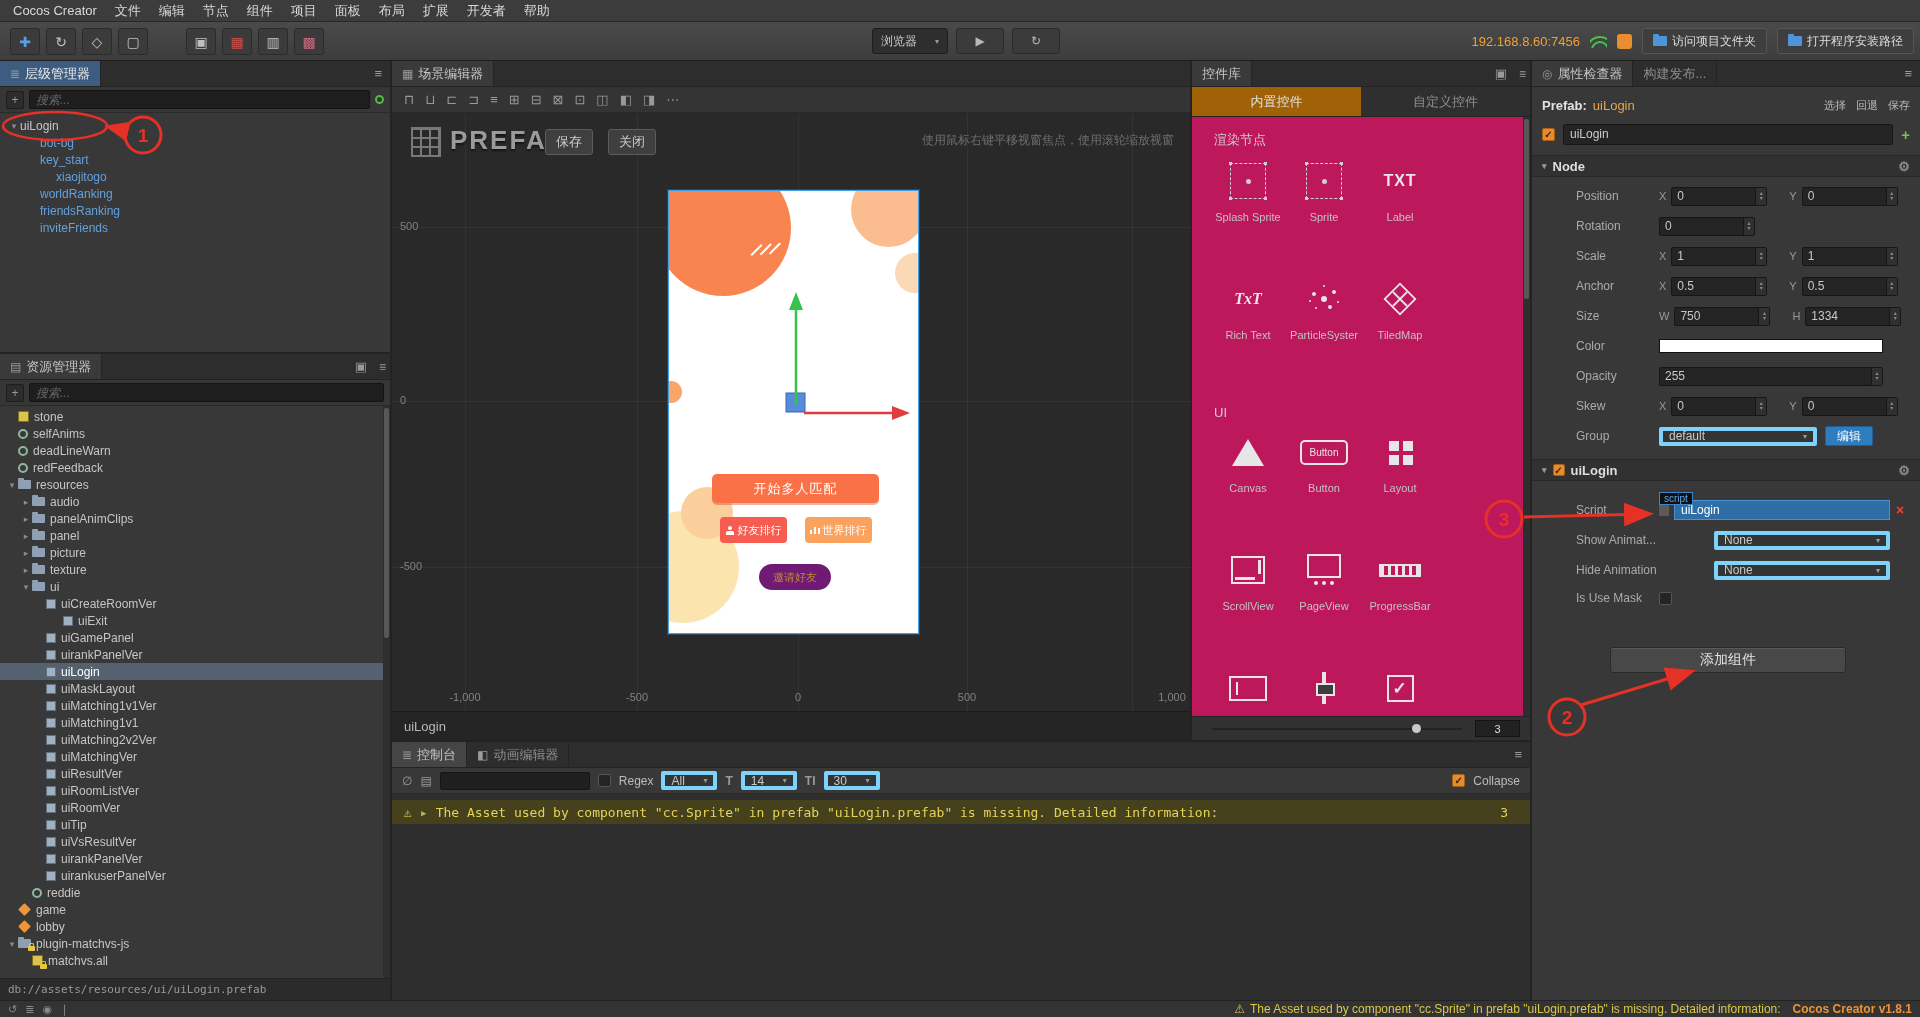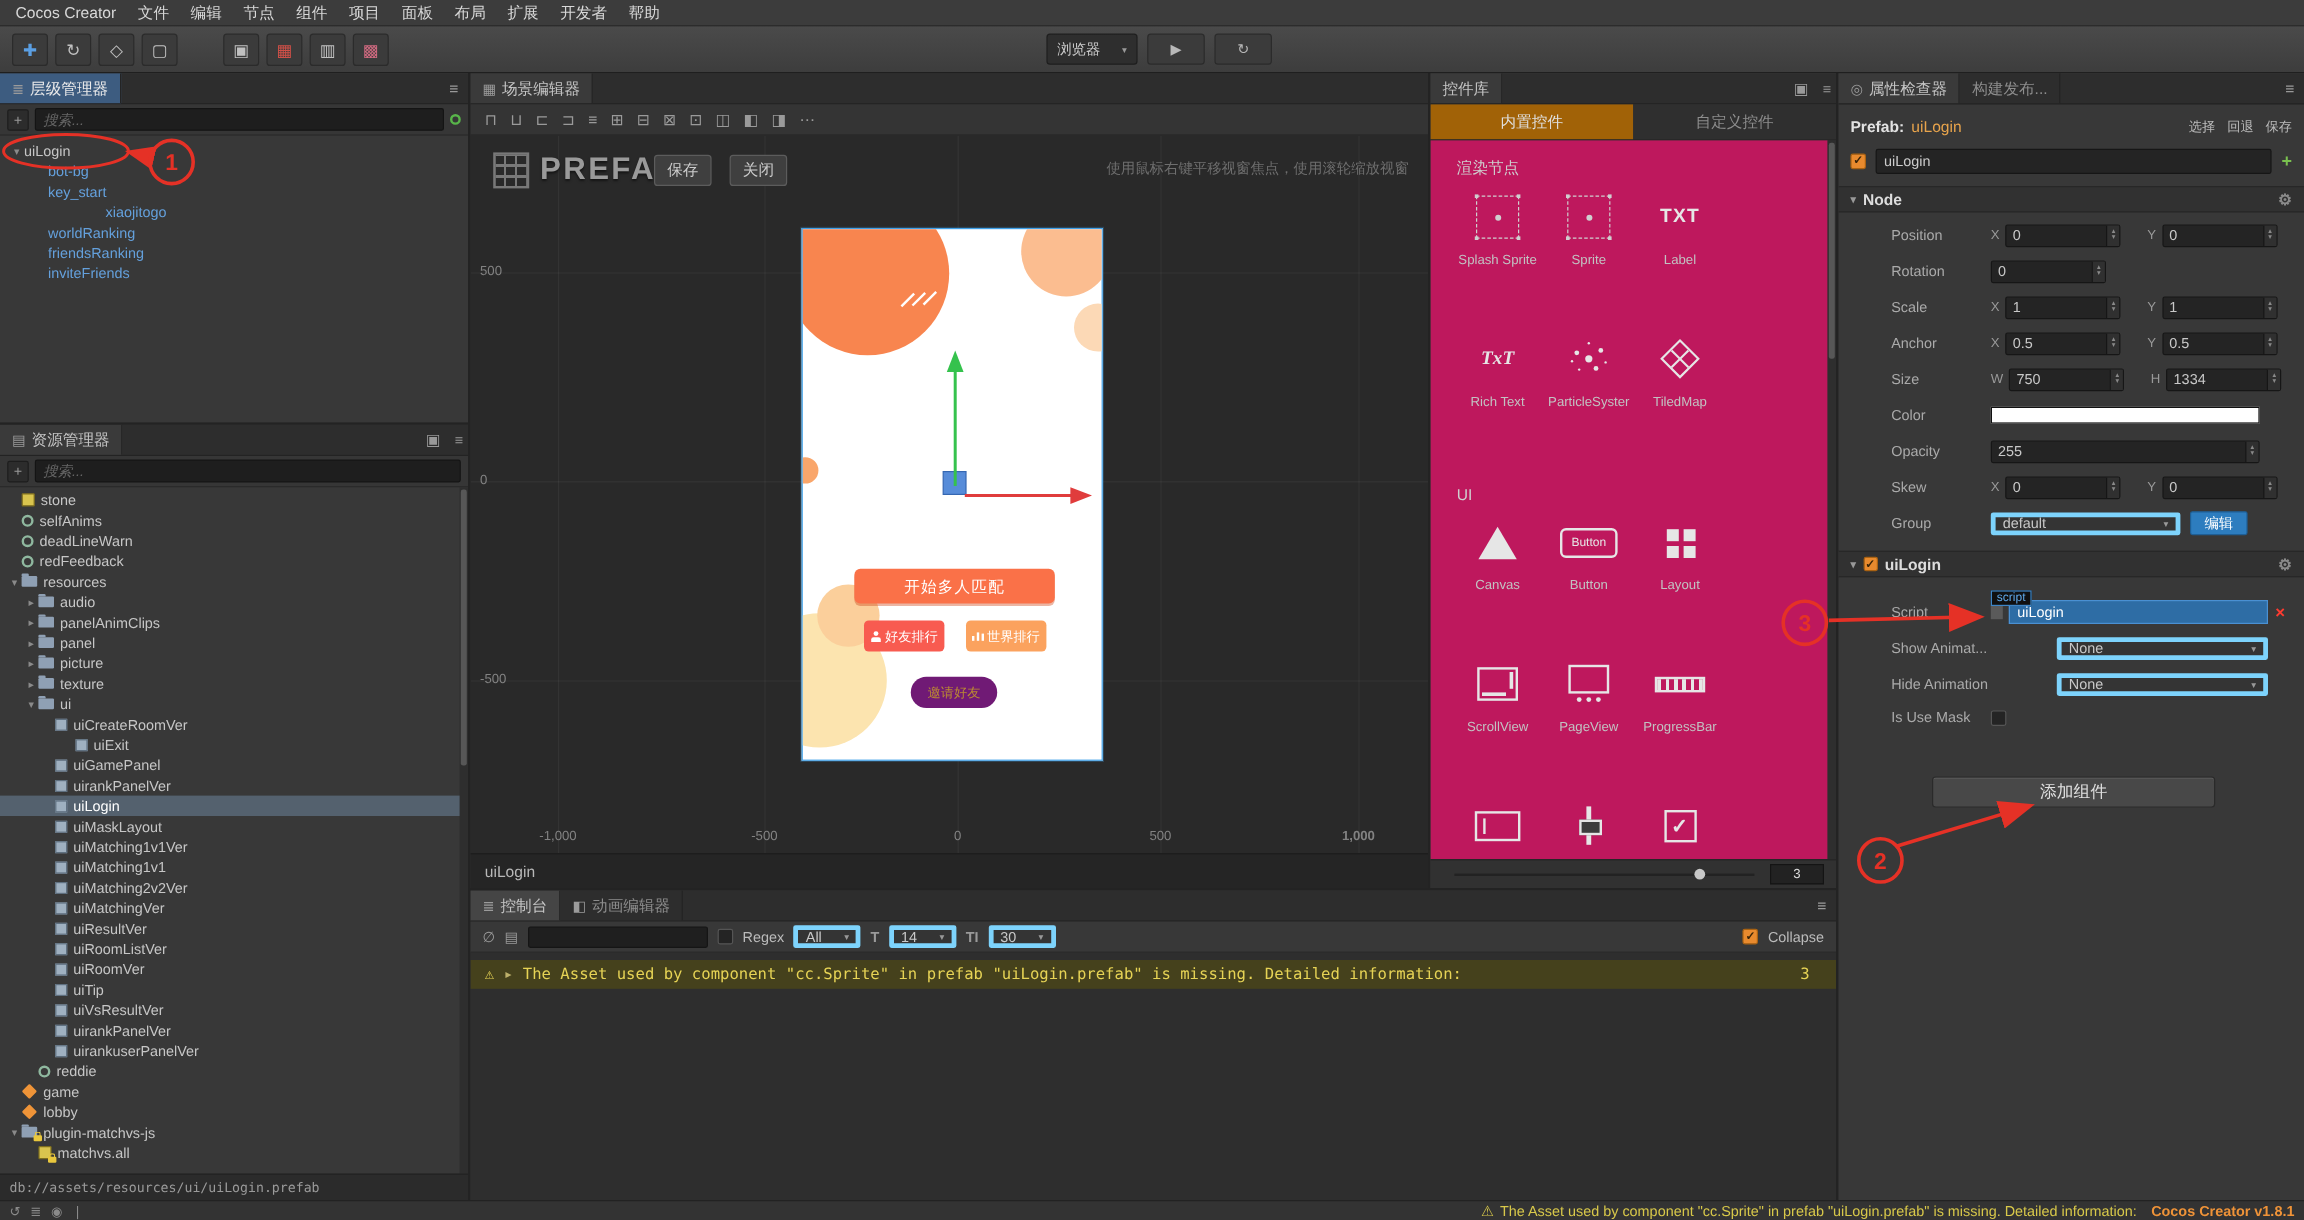--- a/index.html
+++ b/index.html
@@ -253,20 +253,33 @@
       <span>浏览器</span>
       <span class="caret">▾</span>
     </div>
     <div class="tb-play">
         <span>▶</span>
       </div>
     <div class="tb-play">
         <span>↻</span>
       </div>
   </div>
+  <div class="tb-right">
+    <span class="tb-ip">192.168.8.60:7456</span>
+    <span class="wifi"></span>
+    <span class="appico"></span>
+    <div class="tb-txtbtn">
+      <span class="bfolder"></span>
+      <span>访问项目文件夹</span>
+    </div>
+    <div class="tb-txtbtn">
+      <span class="bfolder"></span>
+      <span>打开程序安装路径</span>
+    </div>
+  </div>
 </div>
 
 <div id="hierarchy" class="panel">
   <div class="tabbar">
     <div class="tab blue">
       <span class="tabicon">≣</span>
       <span>层级管理器</span>
     </div>
     <span class="hamburger">≡</span>
   </div>
@@ -282,21 +295,21 @@
     </div>
     <div id="hier-children">
         <div class="trow" style="padding-left: 28px;">
           <span class="arr"></span>
           <span class="hier-child">bot-bg</span>
         </div>
         <div class="trow" style="padding-left: 28px;">
           <span class="arr"></span>
           <span class="hier-child">key_start</span>
         </div>
-        <div class="trow" style="padding-left: 32px; margin-left: 44px;">
+        <div class="trow" style="padding-left: 44px;">
           <span class="arr"></span>
           <span class="hier-child">xiaojitogo</span>
         </div>
         <div class="trow" style="padding-left: 28px;">
           <span class="arr"></span>
           <span class="hier-child">worldRanking</span>
         </div>
         <div class="trow" style="padding-left: 28px;">
           <span class="arr"></span>
           <span class="hier-child">friendsRanking</span>
@@ -599,21 +612,21 @@
     <div id="ruler-y">
         <span class="ruler-y" style="top: 107px;">500</span>
         <span class="ruler-y" style="top: 281px;">0</span>
         <span class="ruler-y" style="top: 447px;">-500</span>
       </div>
       <div id="ruler-x">
         <span class="ruler-x" style="left: 73px;">-1,000</span>
         <span class="ruler-x" style="left: 245px;">-500</span>
         <span class="ruler-x" style="left: 406px;">0</span>
         <span class="ruler-x" style="left: 575px;">500</span>
-        <span class="ruler-x" style="left: 740px; font-weight: bold;">1,000</span>
+        <span class="ruler-x" style="left: 780px;">1,000</span>
       </div>
     <span class="prefab-grid-icon"></span>
     <span class="prefab-logo">PREFAB</span>
     <div class="scene-btn" style="left:153px">保存</div>
     <div class="scene-btn" style="left:216px">关闭</div>
     <span class="scene-hint">使用鼠标右键平移视窗焦点，使用滚轮缩放视窗</span>
 
     <div class="design-canvas">
       <div class="canvas-clip">
         <div class="dc dc1"></div>

